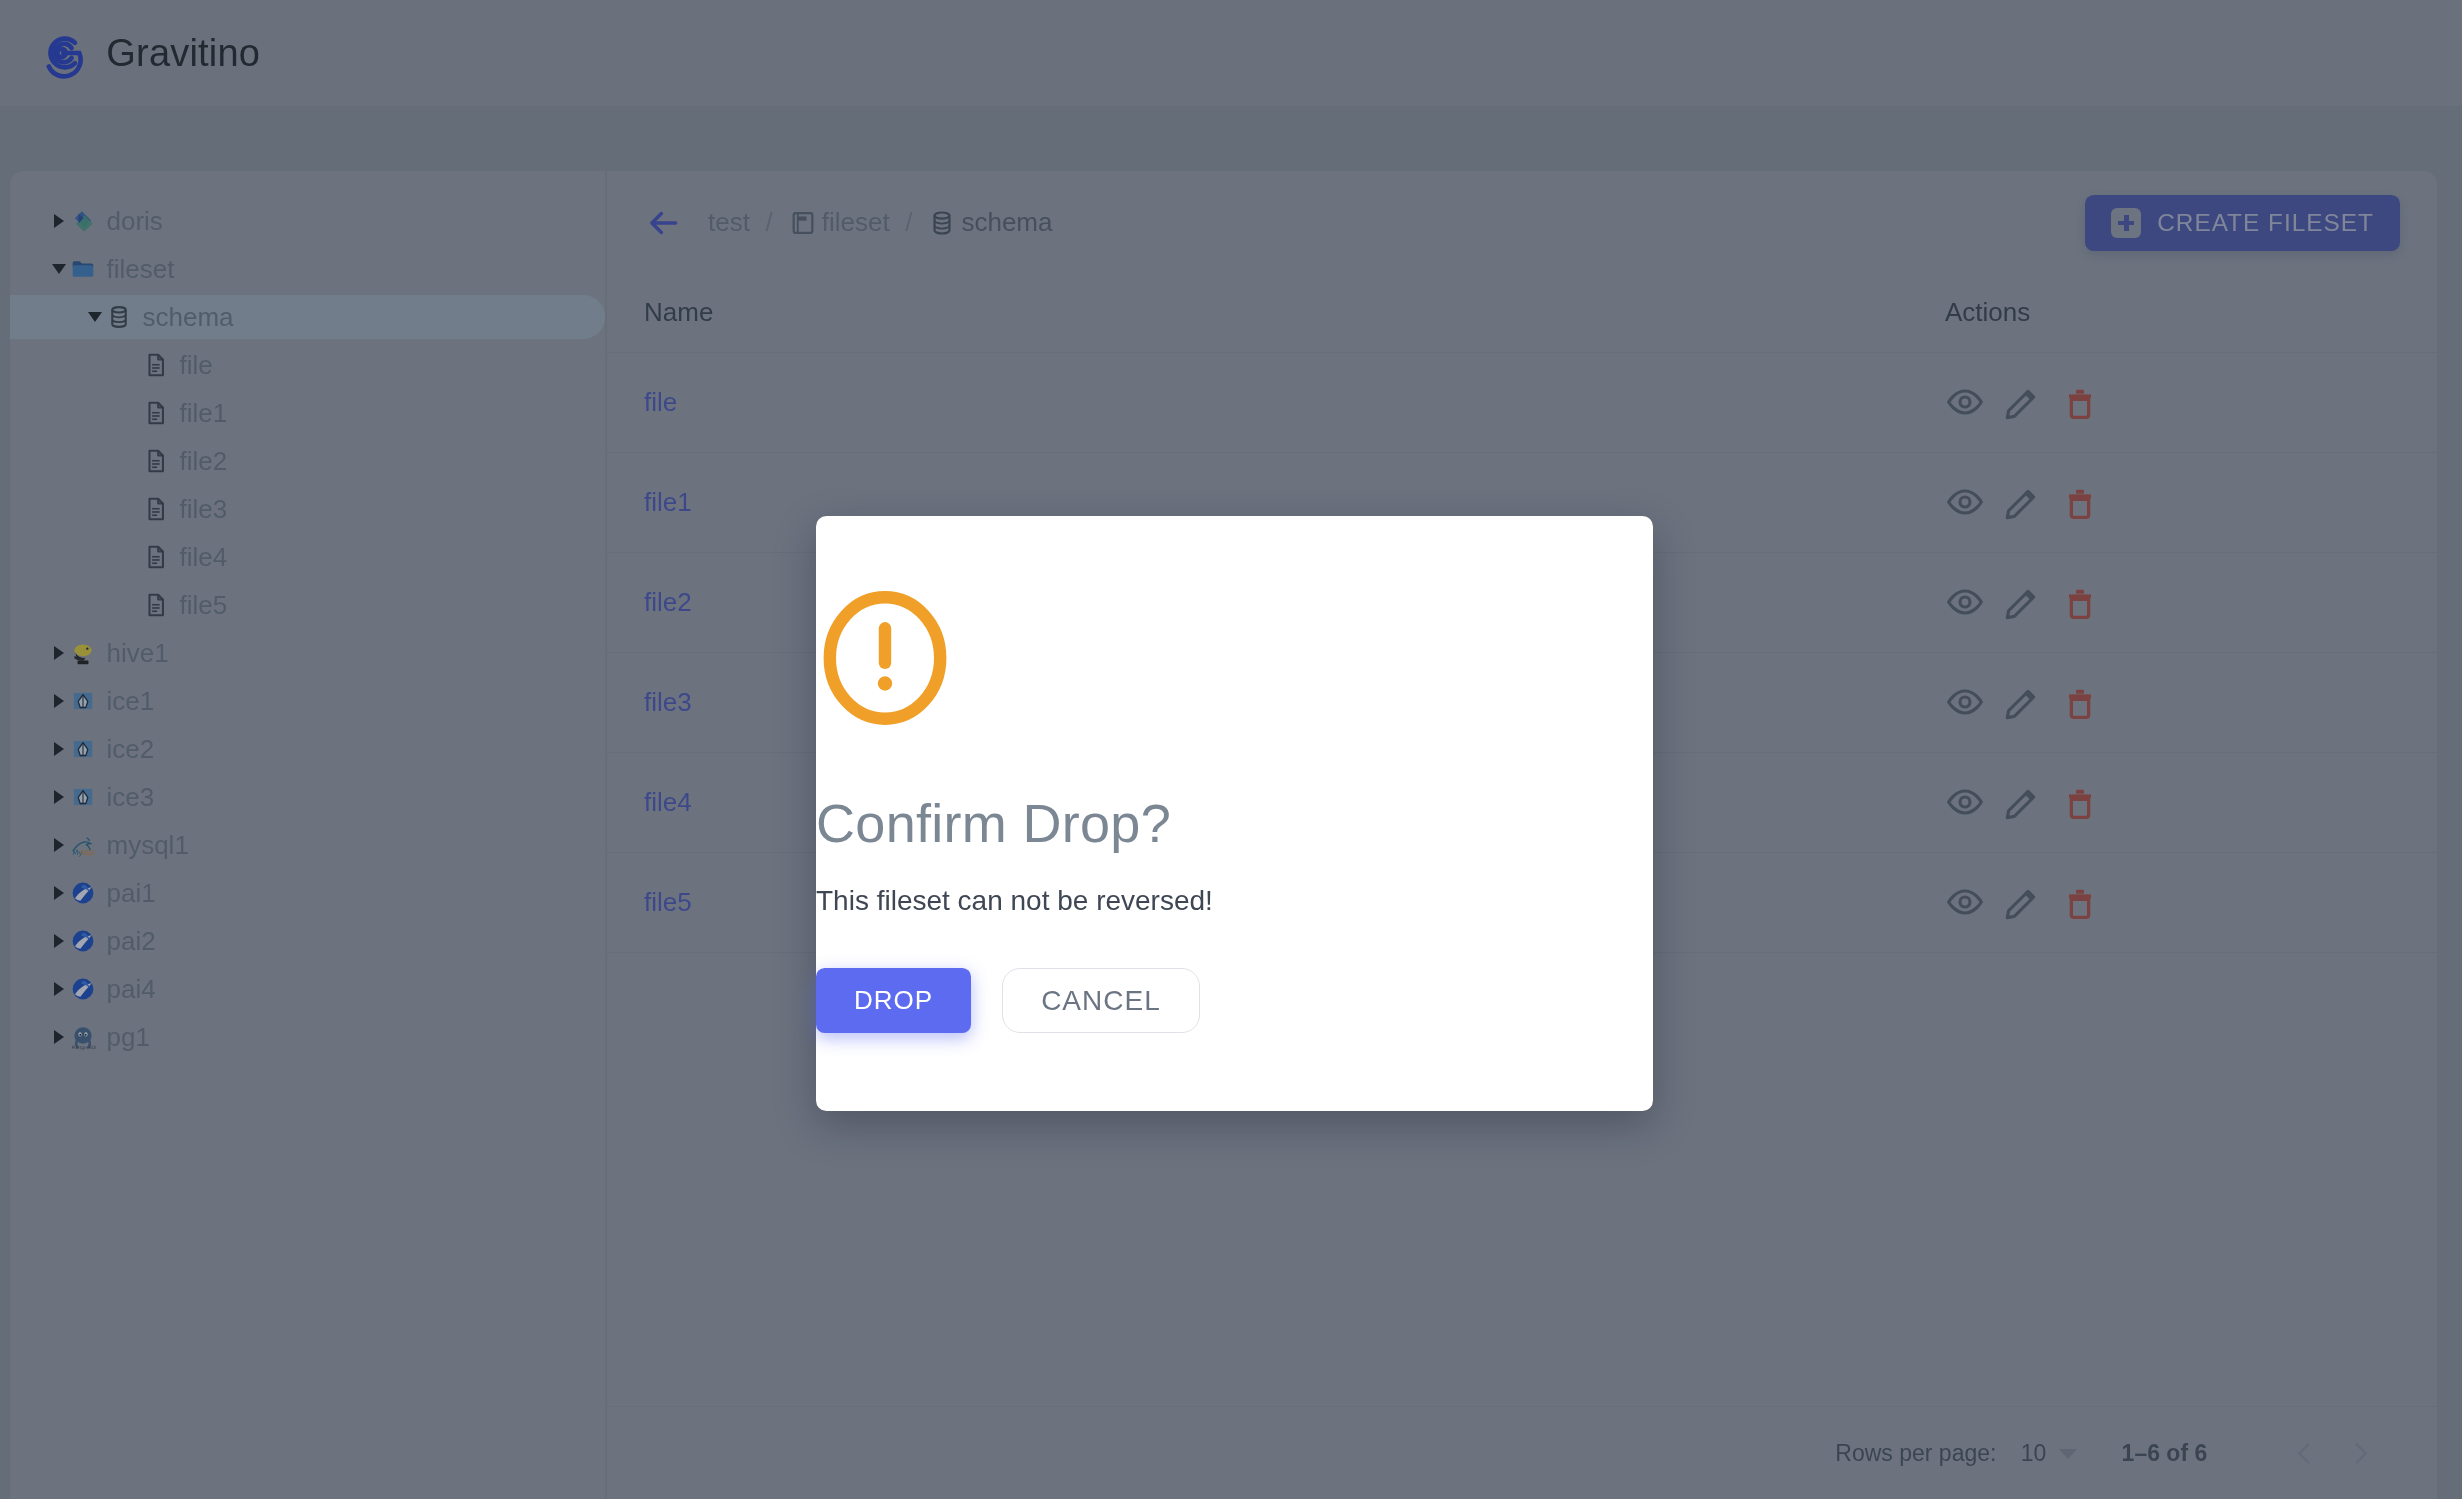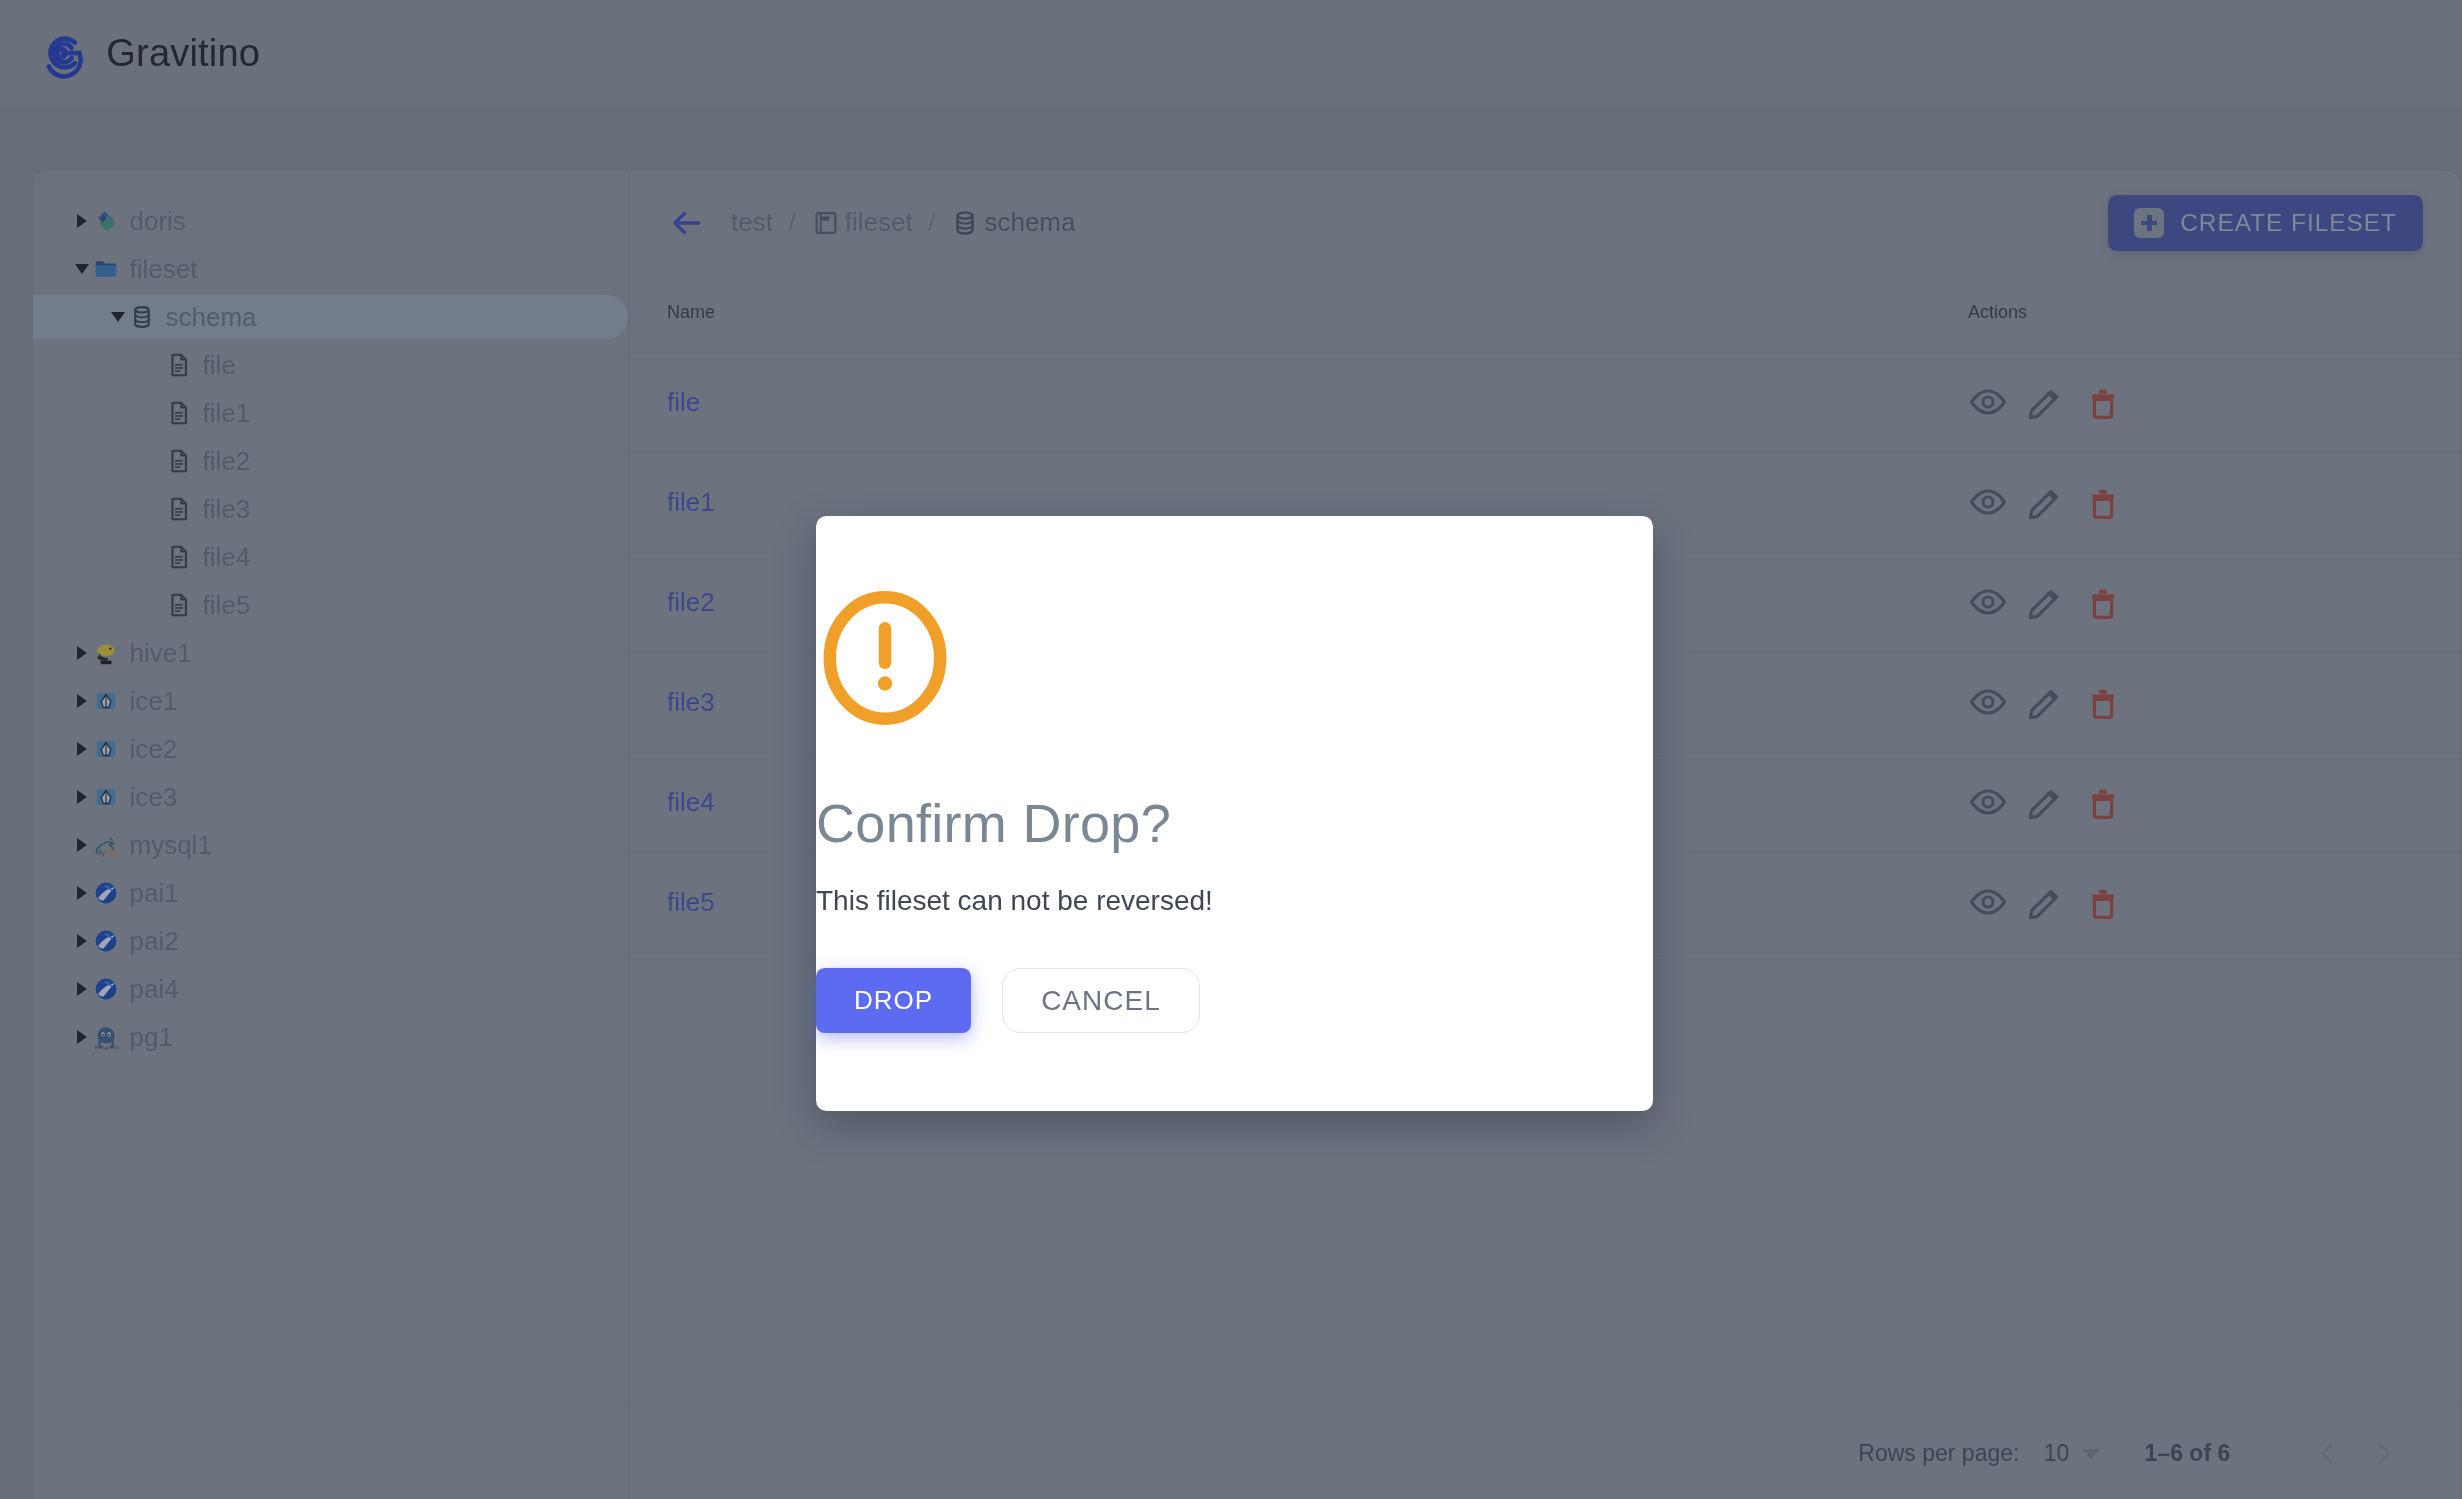--- a/index.html
+++ b/index.html
@@ -37,21 +37,21 @@
   }
   .metalake-value { font-size: 26px; color: #7f8895; flex: 1; }
   .sel-caret {
     width: 0; height: 0; border-left: 9.6px solid transparent;
     border-right: 9.6px solid transparent; border-top: 10.5px solid #838c99;
   }
   .version { font-size: 28px; color: #6c7787; white-space: nowrap; letter-spacing: 0.2px; }
 
   
   .shell {
-    position: absolute; left: 33px; top: 171px;
+    position: absolute; left: 10px; top: 171px;
     width: 2427px; height: 1329px;
   }
   .sidebar {
     position: absolute; left: 0; top: 0; width: 596px; height: 1329px;
     background: #9aa1ac;
     border-top-left-radius: 14px;
     border-right: 1.7px solid #929aa6;
     overflow: hidden;
   }
   .content {
@@ -133,21 +133,21 @@
   .tab.active { color: #4553c0; }
   .tab.active::after {
     content: ""; position: absolute; left: 0; right: 0; bottom: 0;
     height: 3.5px; background: #4553c0;
   }
 
   
   .table-wrap { flex: 1; overflow: hidden; }
   table { width: 100%; border-collapse: collapse; table-layout: fixed; }
   th {
-    text-align: left; font-size: 18px; color: #3c4754; font-weight: normal;
+    text-align: left; font-size: 26px; color: #3c4754; font-weight: normal;
     height: 78px; padding: 0 37px; border-bottom: 1.7px solid #9298a3;
   }
   th.col-actions { padding-left: 0; }
   td {
     height: 100px; padding: 0 37px; border-bottom: 1.7px solid #9298a3;
     font-size: 26px; color: #4e5bbf;
   }
   td.col-actions { padding-left: 0; }
   .actions { display: flex; align-items: center; gap: 17.4px; }
   .act { width: 40px; height: 40px; cursor: pointer; }

